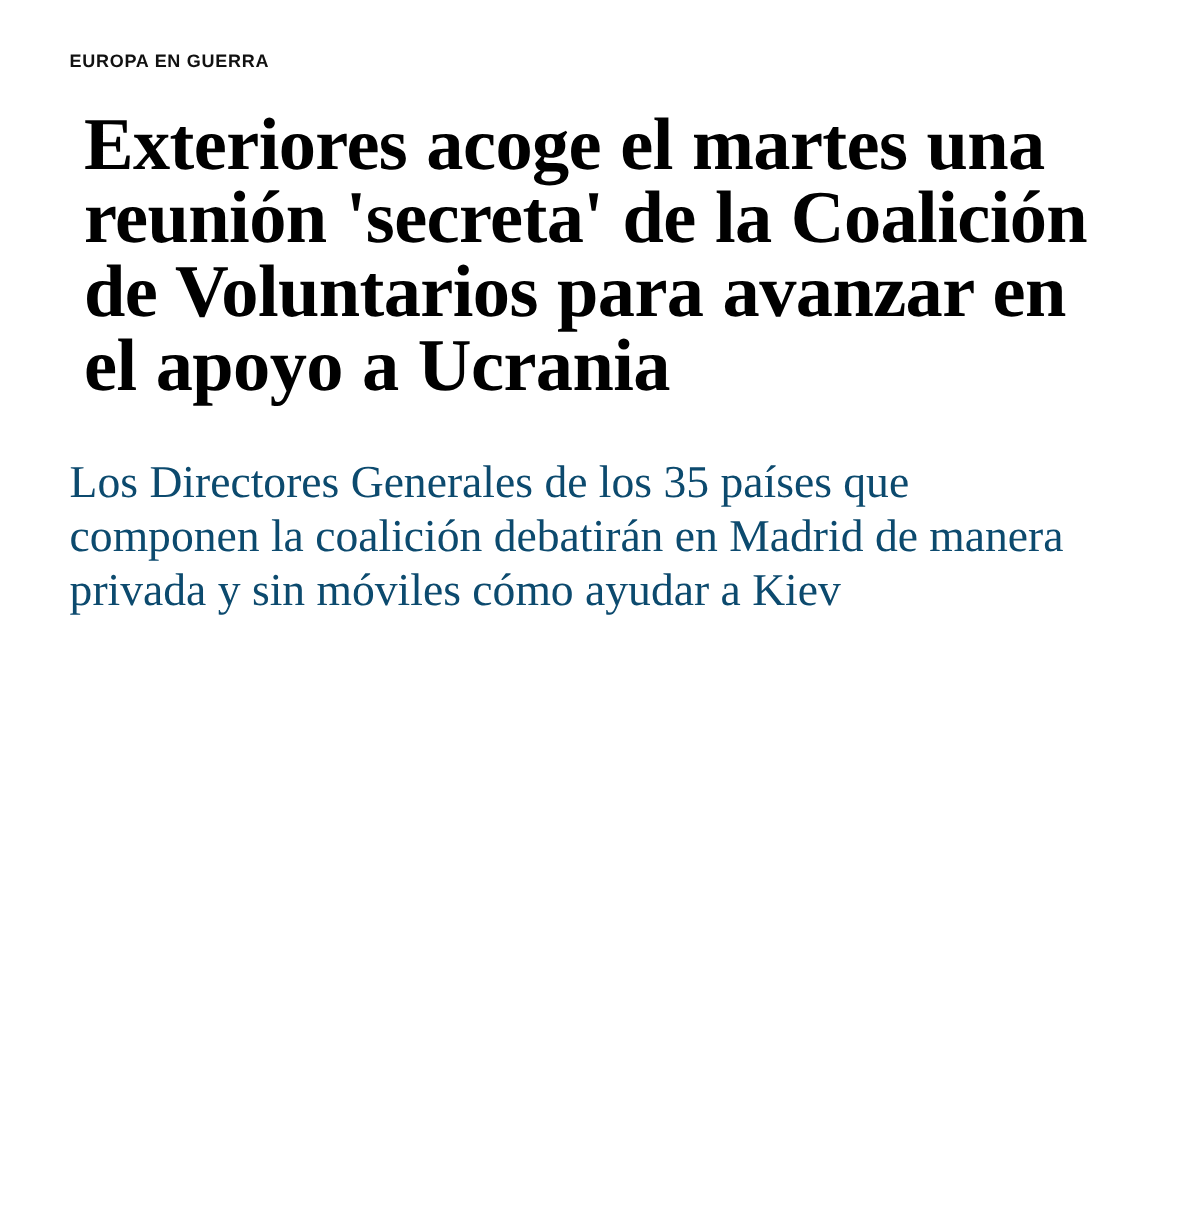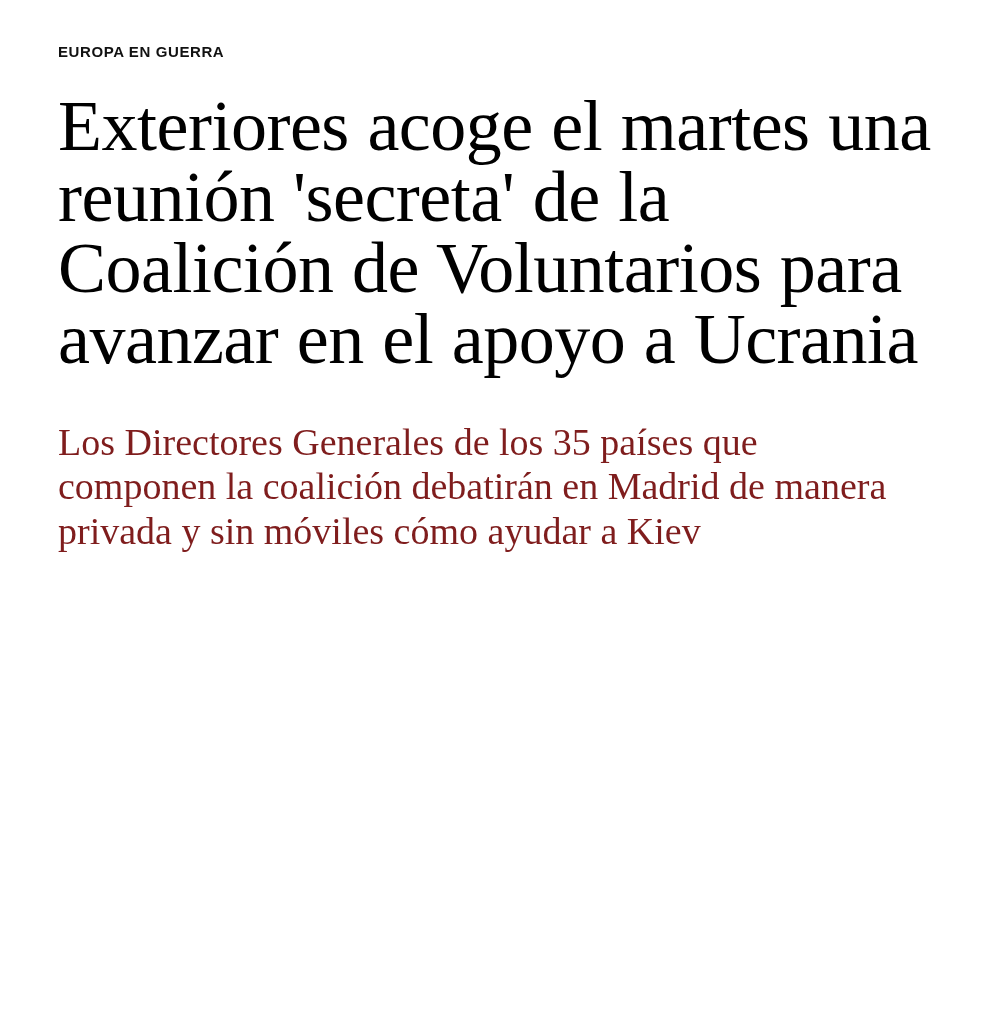--- a/index.html
+++ b/index.html
@@ -29,36 +29,36 @@
     font-size: 15px;
     letter-spacing: 0.6px;
     line-height: 1.1;
     color: #111111;
     margin: 0 0 30px 0;
     text-transform: uppercase;
   }
 
   .headline {
     font-family: "Liberation Serif", serif;
-    font-weight: normal;
-    font-size: 72px;
+    font-weight: bold;
+    font-size: 62px;
     line-height: 0.99;
     letter-spacing: -0.5px;
     color: #000000;
-    margin: 0;
+    margin: 12px;
     max-width: 880px;
     word-spacing: 1px;
   }
 
   .standfirst {
     font-family: "Liberation Serif", serif;
     font-weight: normal;
     font-size: 38px;
     line-height: 1.18;
-    color: #7f1d1d;
+    color: #0c4a6e;
     margin: 44px 0 0 0;
     max-width: 830px;
   }
 </style>
 </head>
 <body>
 
 <div class="article">
 
   <div class="kicker">EUROPA EN GUERRA</div>

